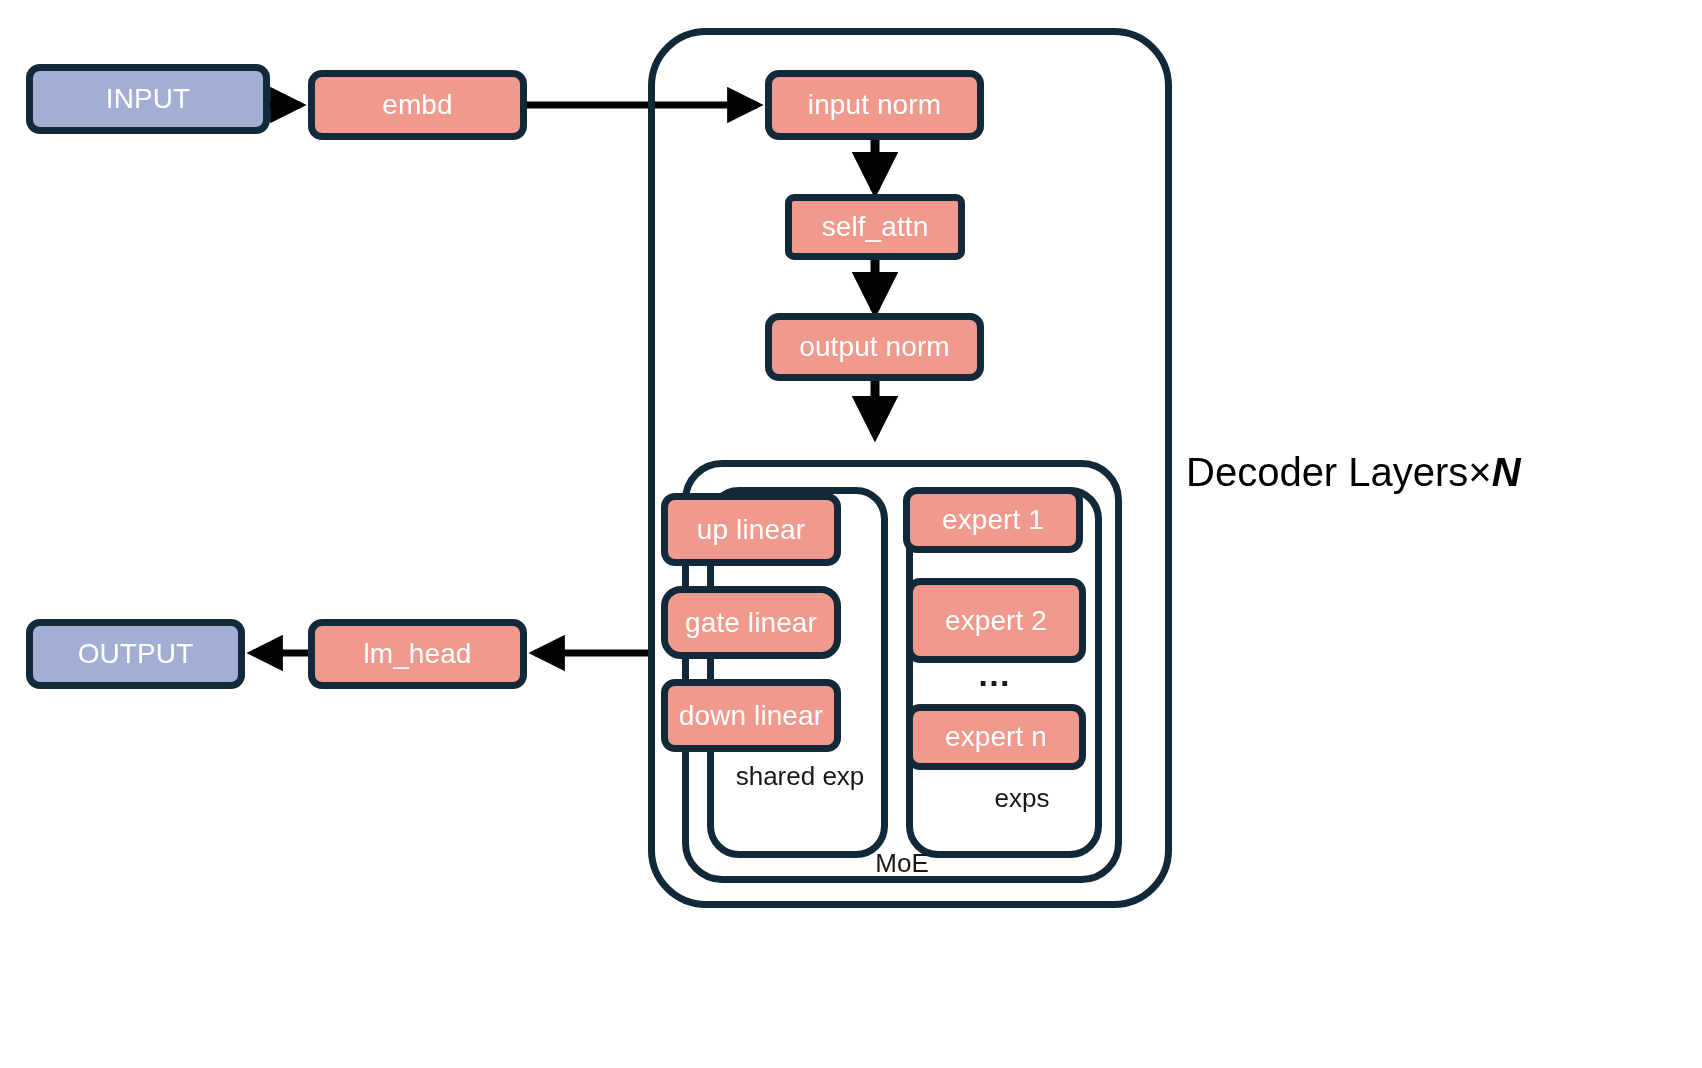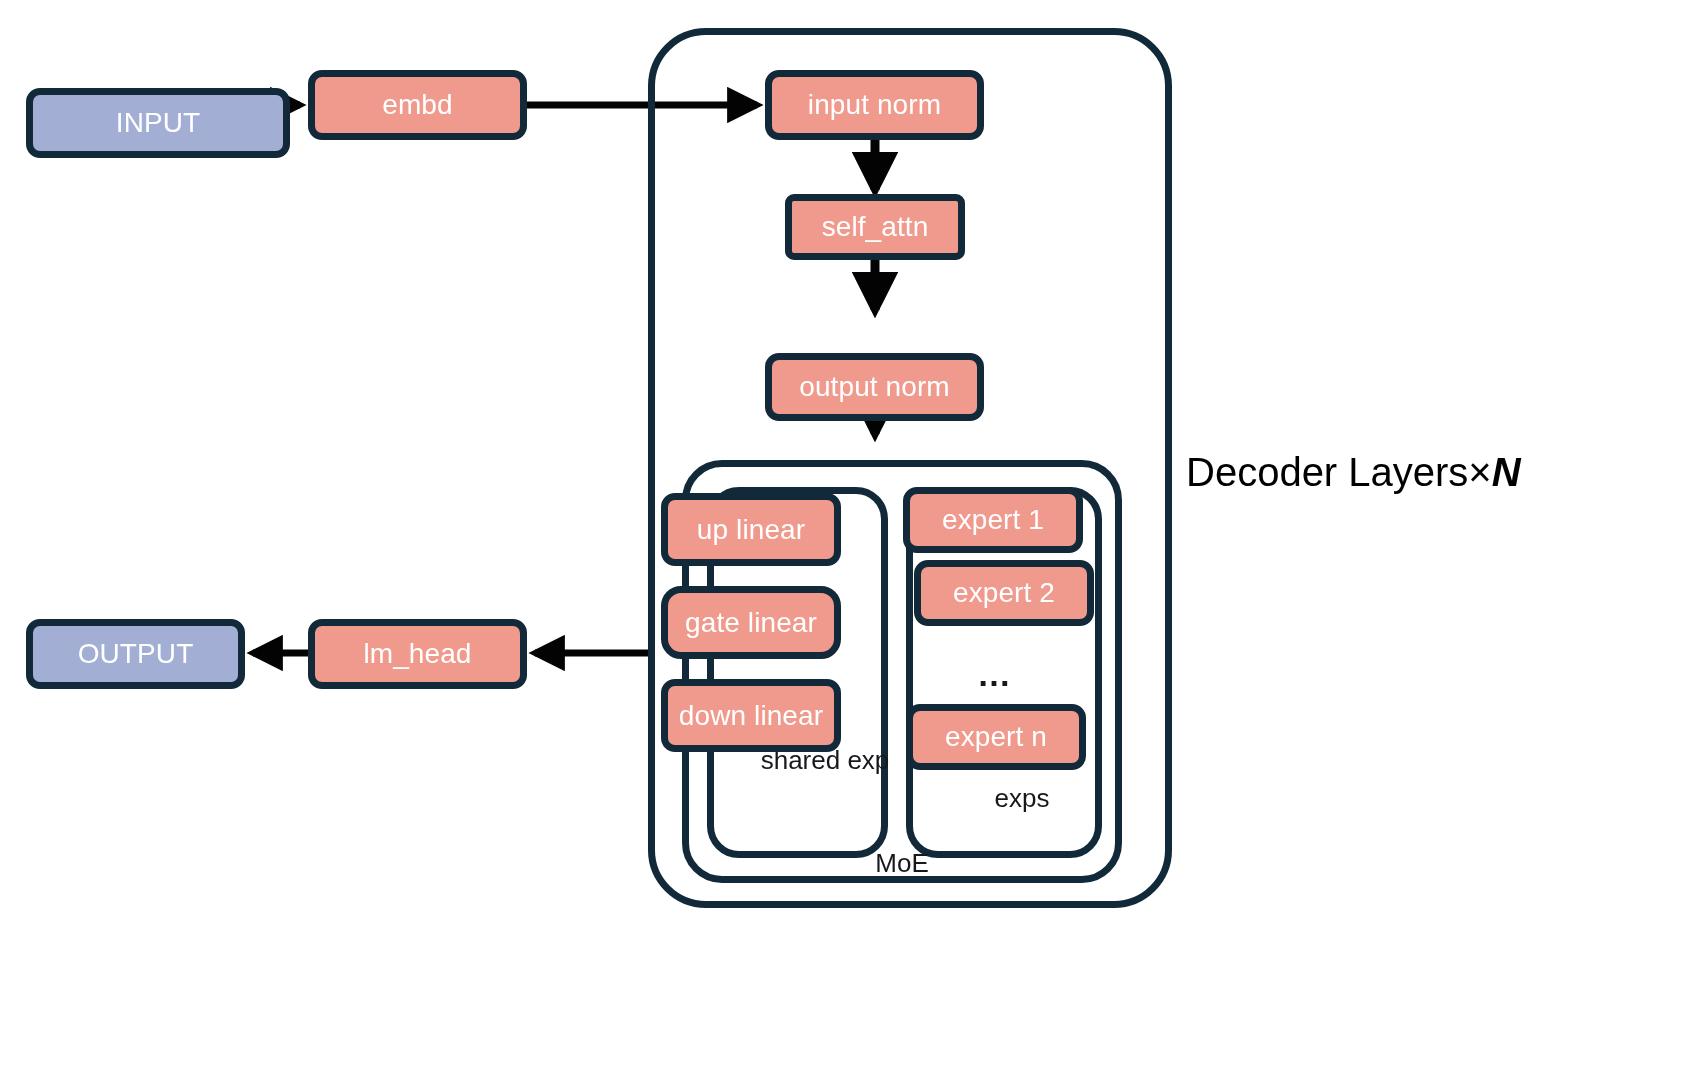--- a/index.html
+++ b/index.html
@@ -127,49 +127,49 @@
   </svg>
 
   <div class="group decoder" style="left:648px; top:28px; width:524px; height:880px;"></div>
 
   <div class="group moe" style="left:682px; top:460px; width:440px; height:423px;"></div>
 
   <div class="group expgroup" style="left:707px; top:487px; width:181px; height:371px;"></div>
 
   <div class="group expgroup" style="left:906px; top:487px; width:196px; height:371px;"></div>
 
-  <div class="grp-label" style="left:707px; top:747px; width:186px;padding-left:25px;">shared exp</div>
+  <div class="grp-label" style="left:707px; top:763px; width:186px;">shared exp</div>
 
   <div class="grp-label" style="left:906px; top:785px; width:232px;">exps</div>
 
   <div class="grp-label" style="left:682px; top:850px; width:440px;">MoE</div>
 
   <div class="side-label" style="left:1186px; top:452px;">
     <span>Decoder Layers×</span><span class="var">N</span>
   </div>
 
-  <div class="node blue" style="left:26px; top:88px; width:264px; height:70px;">INPUT</div>
+  <div class="node blue" style="left:26px; top:64px; width:244px; height:70px;">INPUT</div>
 
   <div class="node salmon" style="left:308px; top:70px; width:219px; height:70px;">embd</div>
 
   <div class="node salmon" style="left:765px; top:70px; width:219px; height:70px;">input norm</div>
 
   <div class="node salmon" style="left:785px; top:194px; width:180px; height:66px;border-radius:9px;">self_attn</div>
 
-  <div class="node salmon" style="left:765px; top:313px; width:219px; height:68px;margin-top:40px;">output norm</div>
+  <div class="node salmon" style="left:765px; top:313px; width:219px; height:68px;">output norm</div>
 
   <div class="node salmon" style="left:661px; top:493px; width:180px; height:73px;">up linear</div>
 
   <div class="node salmon" style="left:661px; top:586px; width:180px; height:73px;border-radius:20px;">gate linear</div>
 
   <div class="node salmon" style="left:661px; top:679px; width:180px; height:73px;">down linear</div>
 
   <div class="node salmon" style="left:903px; top:487px; width:180px; height:66px;">expert 1</div>
 
-  <div class="node salmon" style="left:906px; top:560px; width:180px; height:66px;margin-left:8px;">expert 2</div>
+  <div class="node salmon" style="left:906px; top:578px; width:180px; height:85px;">expert 2</div>
 
   <div class="ellipsis" style="left:977px; top:657px;">…</div>
 
   <div class="node salmon" style="left:906px; top:704px; width:180px; height:66px;">expert n</div>
 
   <div class="node salmon" style="left:308px; top:619px; width:219px; height:70px;">lm_head</div>
 
   <div class="node blue" style="left:26px; top:619px; width:219px; height:70px;">OUTPUT</div>
 
 </div>

